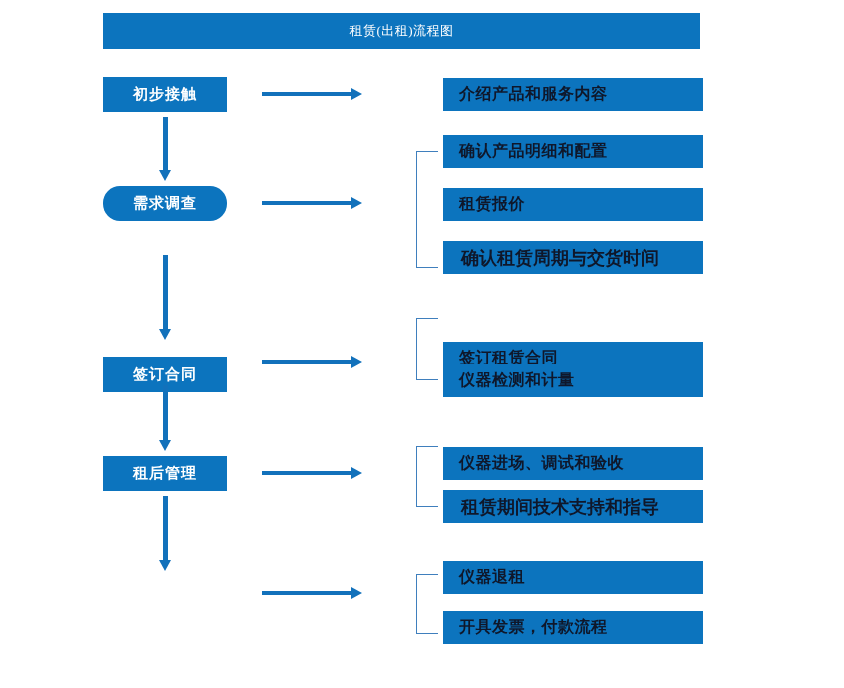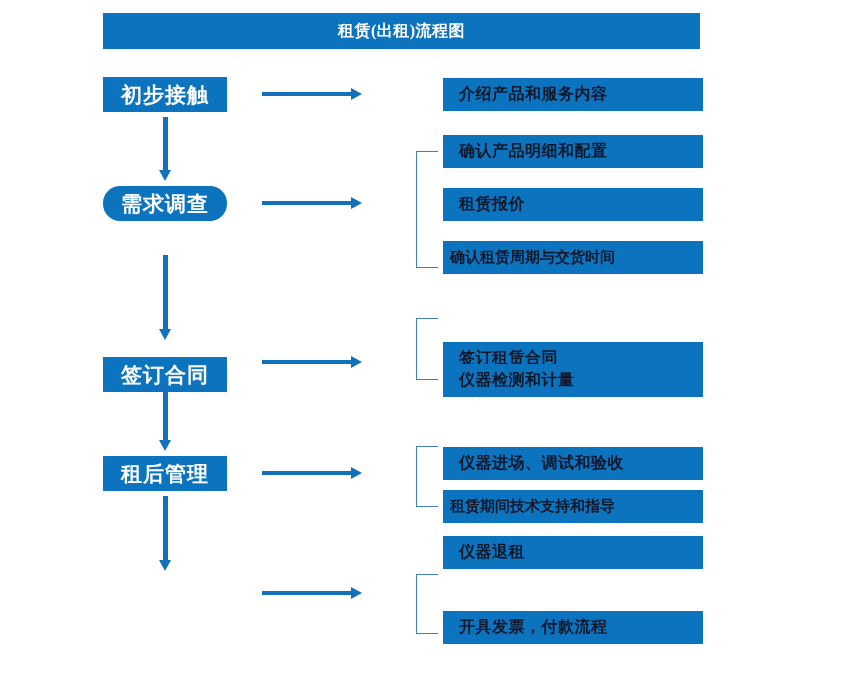--- a/index.html
+++ b/index.html
@@ -21,37 +21,37 @@
 
   
   .title-bar {
     position: absolute;
     left: 103px;
     top: 13px;
     width: 597px;
     height: 36px;
     background: #0c74be;
     color: #ffffff;
-    font-size: 16px;
-    font-weight: bold;
+    font-size: 13px;
+    font-weight: normal;
     display: flex;
     align-items: center;
     justify-content: center;
     letter-spacing: 0.5px;
   }
 
   
   .stage-box {
     position: absolute;
     left: 103px;
     width: 124px;
     height: 35px;
     background: #0c74be;
     color: #ffffff;
-    font-size: 21px;
+    font-size: 15px;
     font-weight: bold;
     display: flex;
     align-items: center;
     justify-content: center;
     letter-spacing: 1px;
   }
 
   
   .detail-box {
     position: absolute;
@@ -63,22 +63,22 @@
     font-size: 16px;
     font-weight: bold;
     display: flex;
     align-items: center;
     padding-left: 16px;
     box-sizing: border-box;
     letter-spacing: 0.5px;
     white-space: nowrap;
   }
   .detail-box.tight {
-    font-size: 15px;
-    padding-left: 7px;
+    font-size: 18px;
+    padding-left: 18px;
     letter-spacing: 0px;
   }
 
   
   .h-arrow {
     position: absolute;
     height: 12px;
     width: 100px;
   }
   .h-arrow .shaft {
@@ -192,16 +192,16 @@
   <div class="detail-box" style="top:135px;">确认产品明细和配置</div>
   <div class="detail-box" style="top:188px;font-family:Liberation Serif, serif;">租赁报价</div>
   <div class="detail-box tight" style="top:241px;">确认租赁周期与交货时间</div>
 
   <div class="detail-box" style="top:314px;margin-top:28px;">签订租赁合同</div>
   <div class="detail-box" style="top:364px;">仪器检测和计量</div>
 
   <div class="detail-box" style="top:447px;">仪器进场、调试和验收</div>
   <div class="detail-box tight" style="top:490px;">租赁期间技术支持和指导</div>
 
-  <div class="detail-box" style="top:536px;">仪器退租</div>
+  <div class="detail-box" style="top:561px;">仪器退租</div>
   <div class="detail-box" style="top:611px;">开具发票，付款流程</div>
 
 </div>
 
 </body></html>

